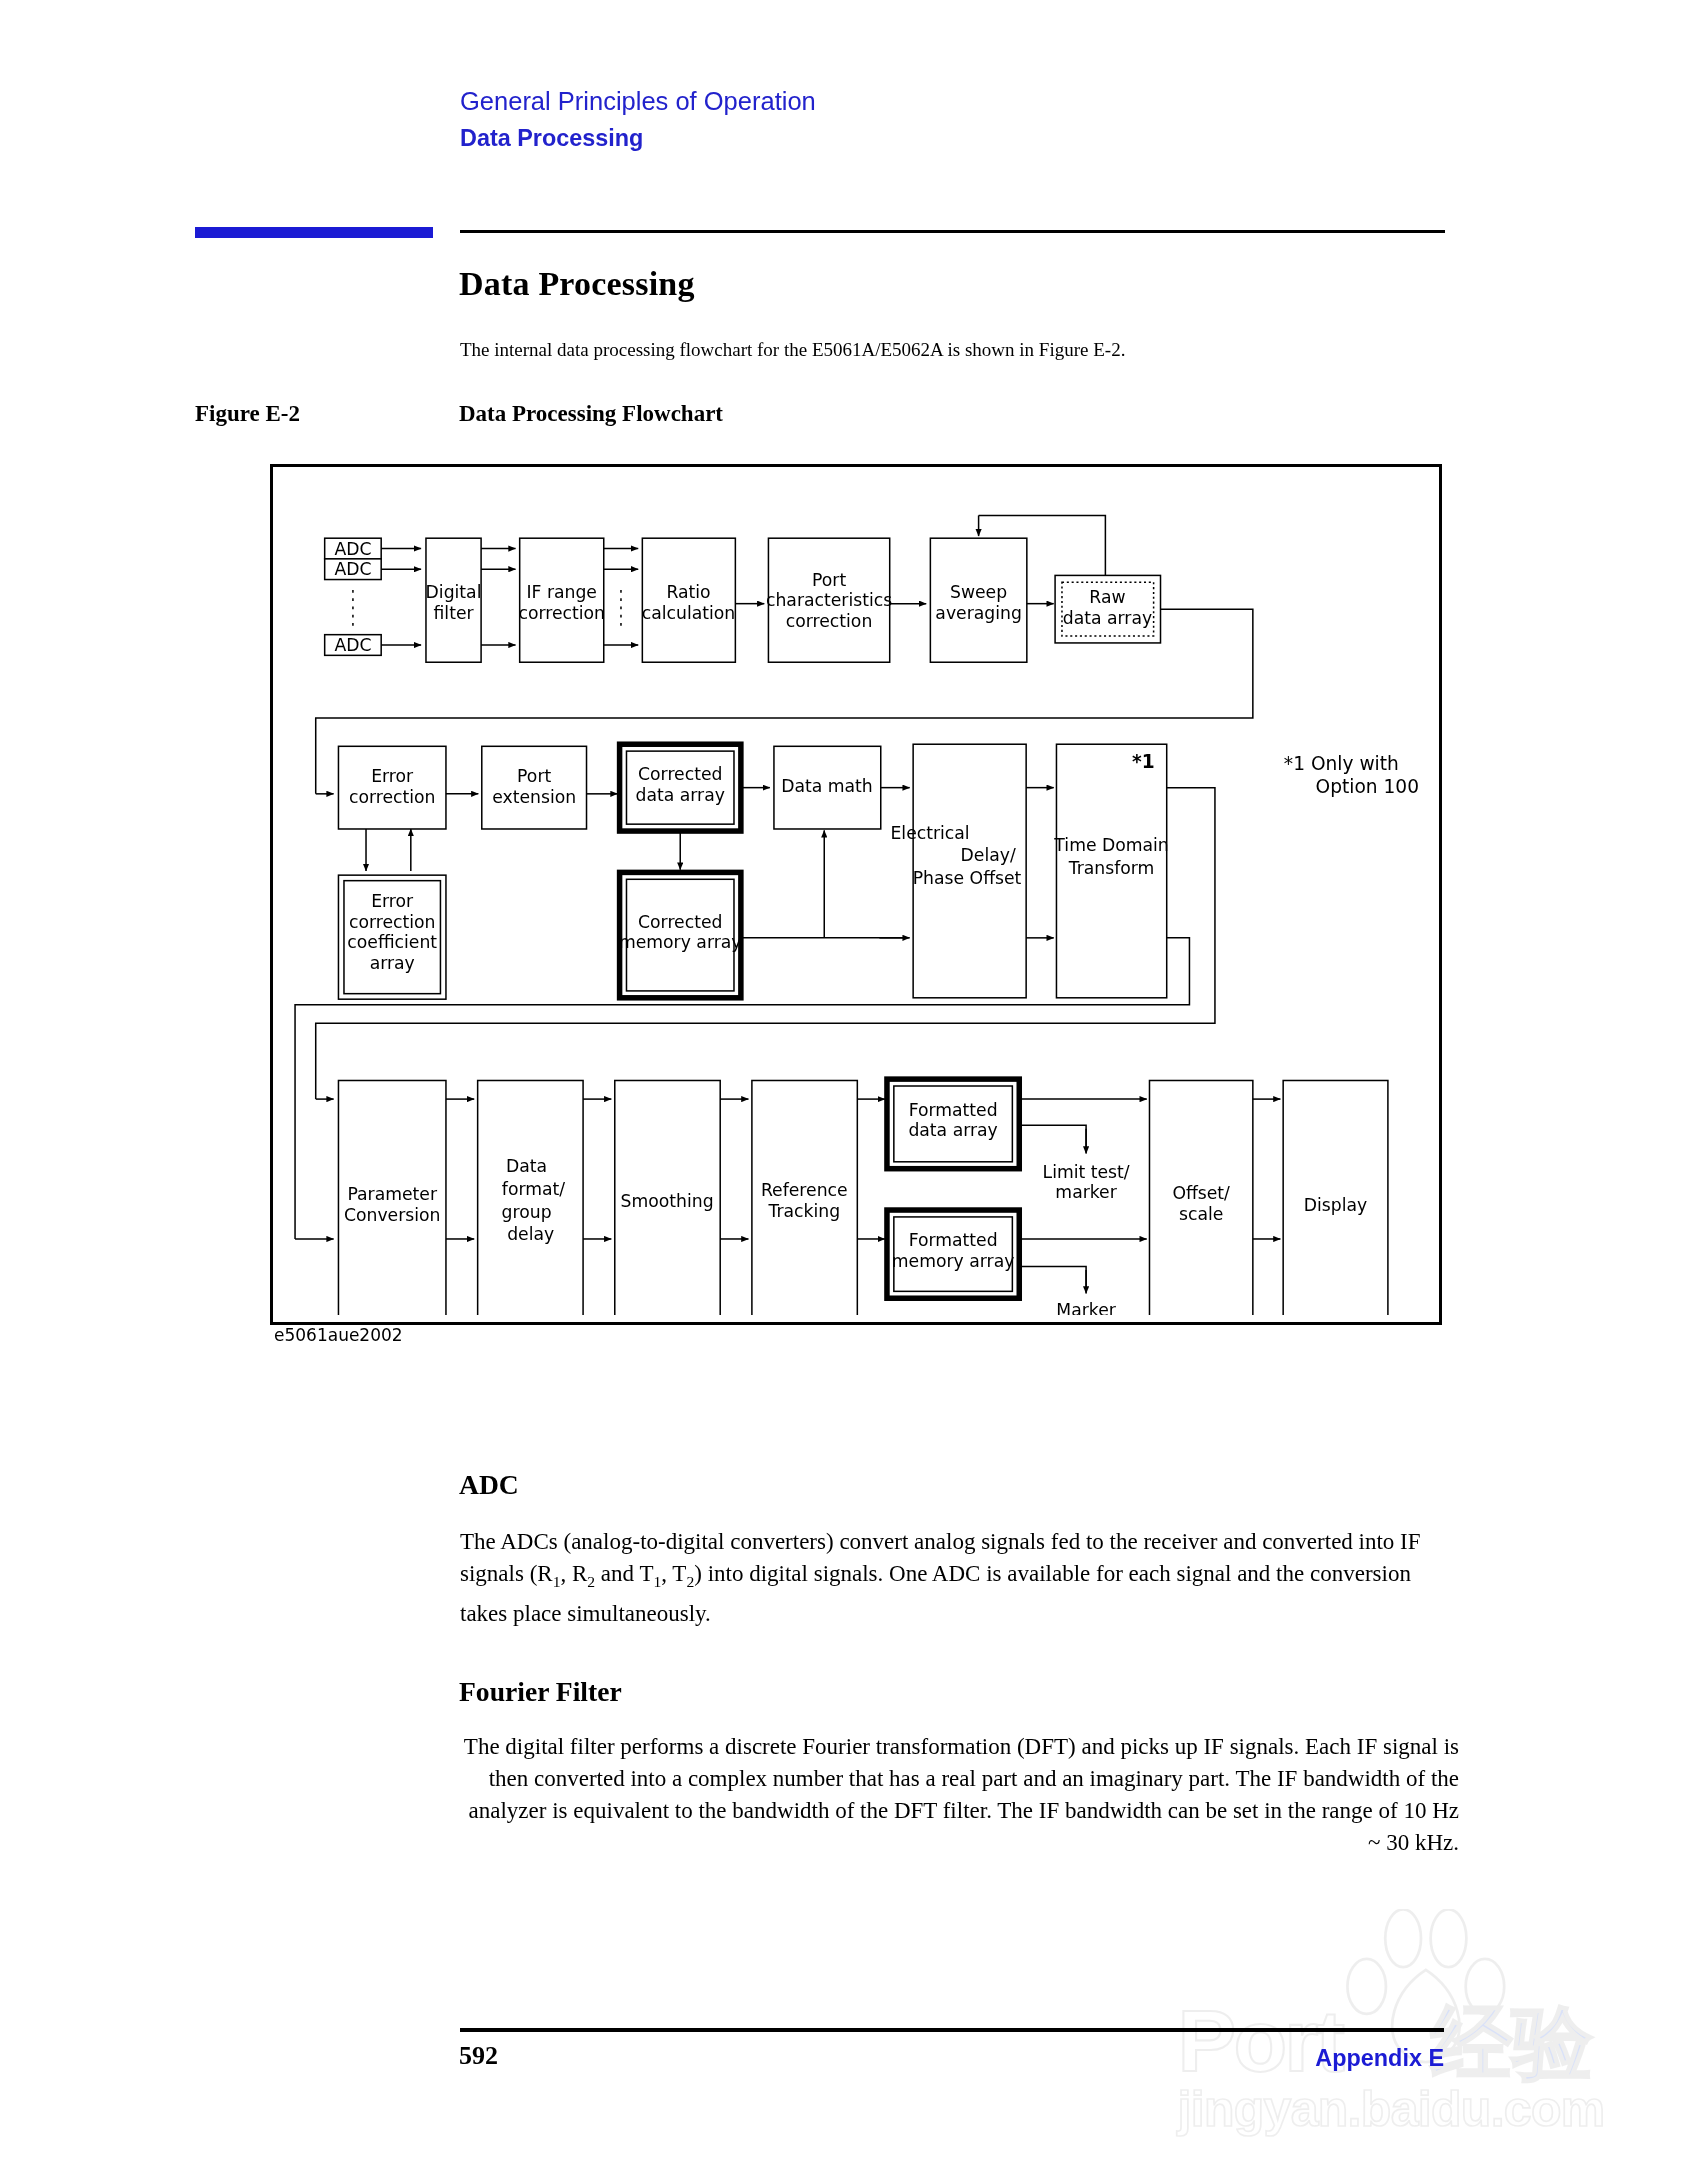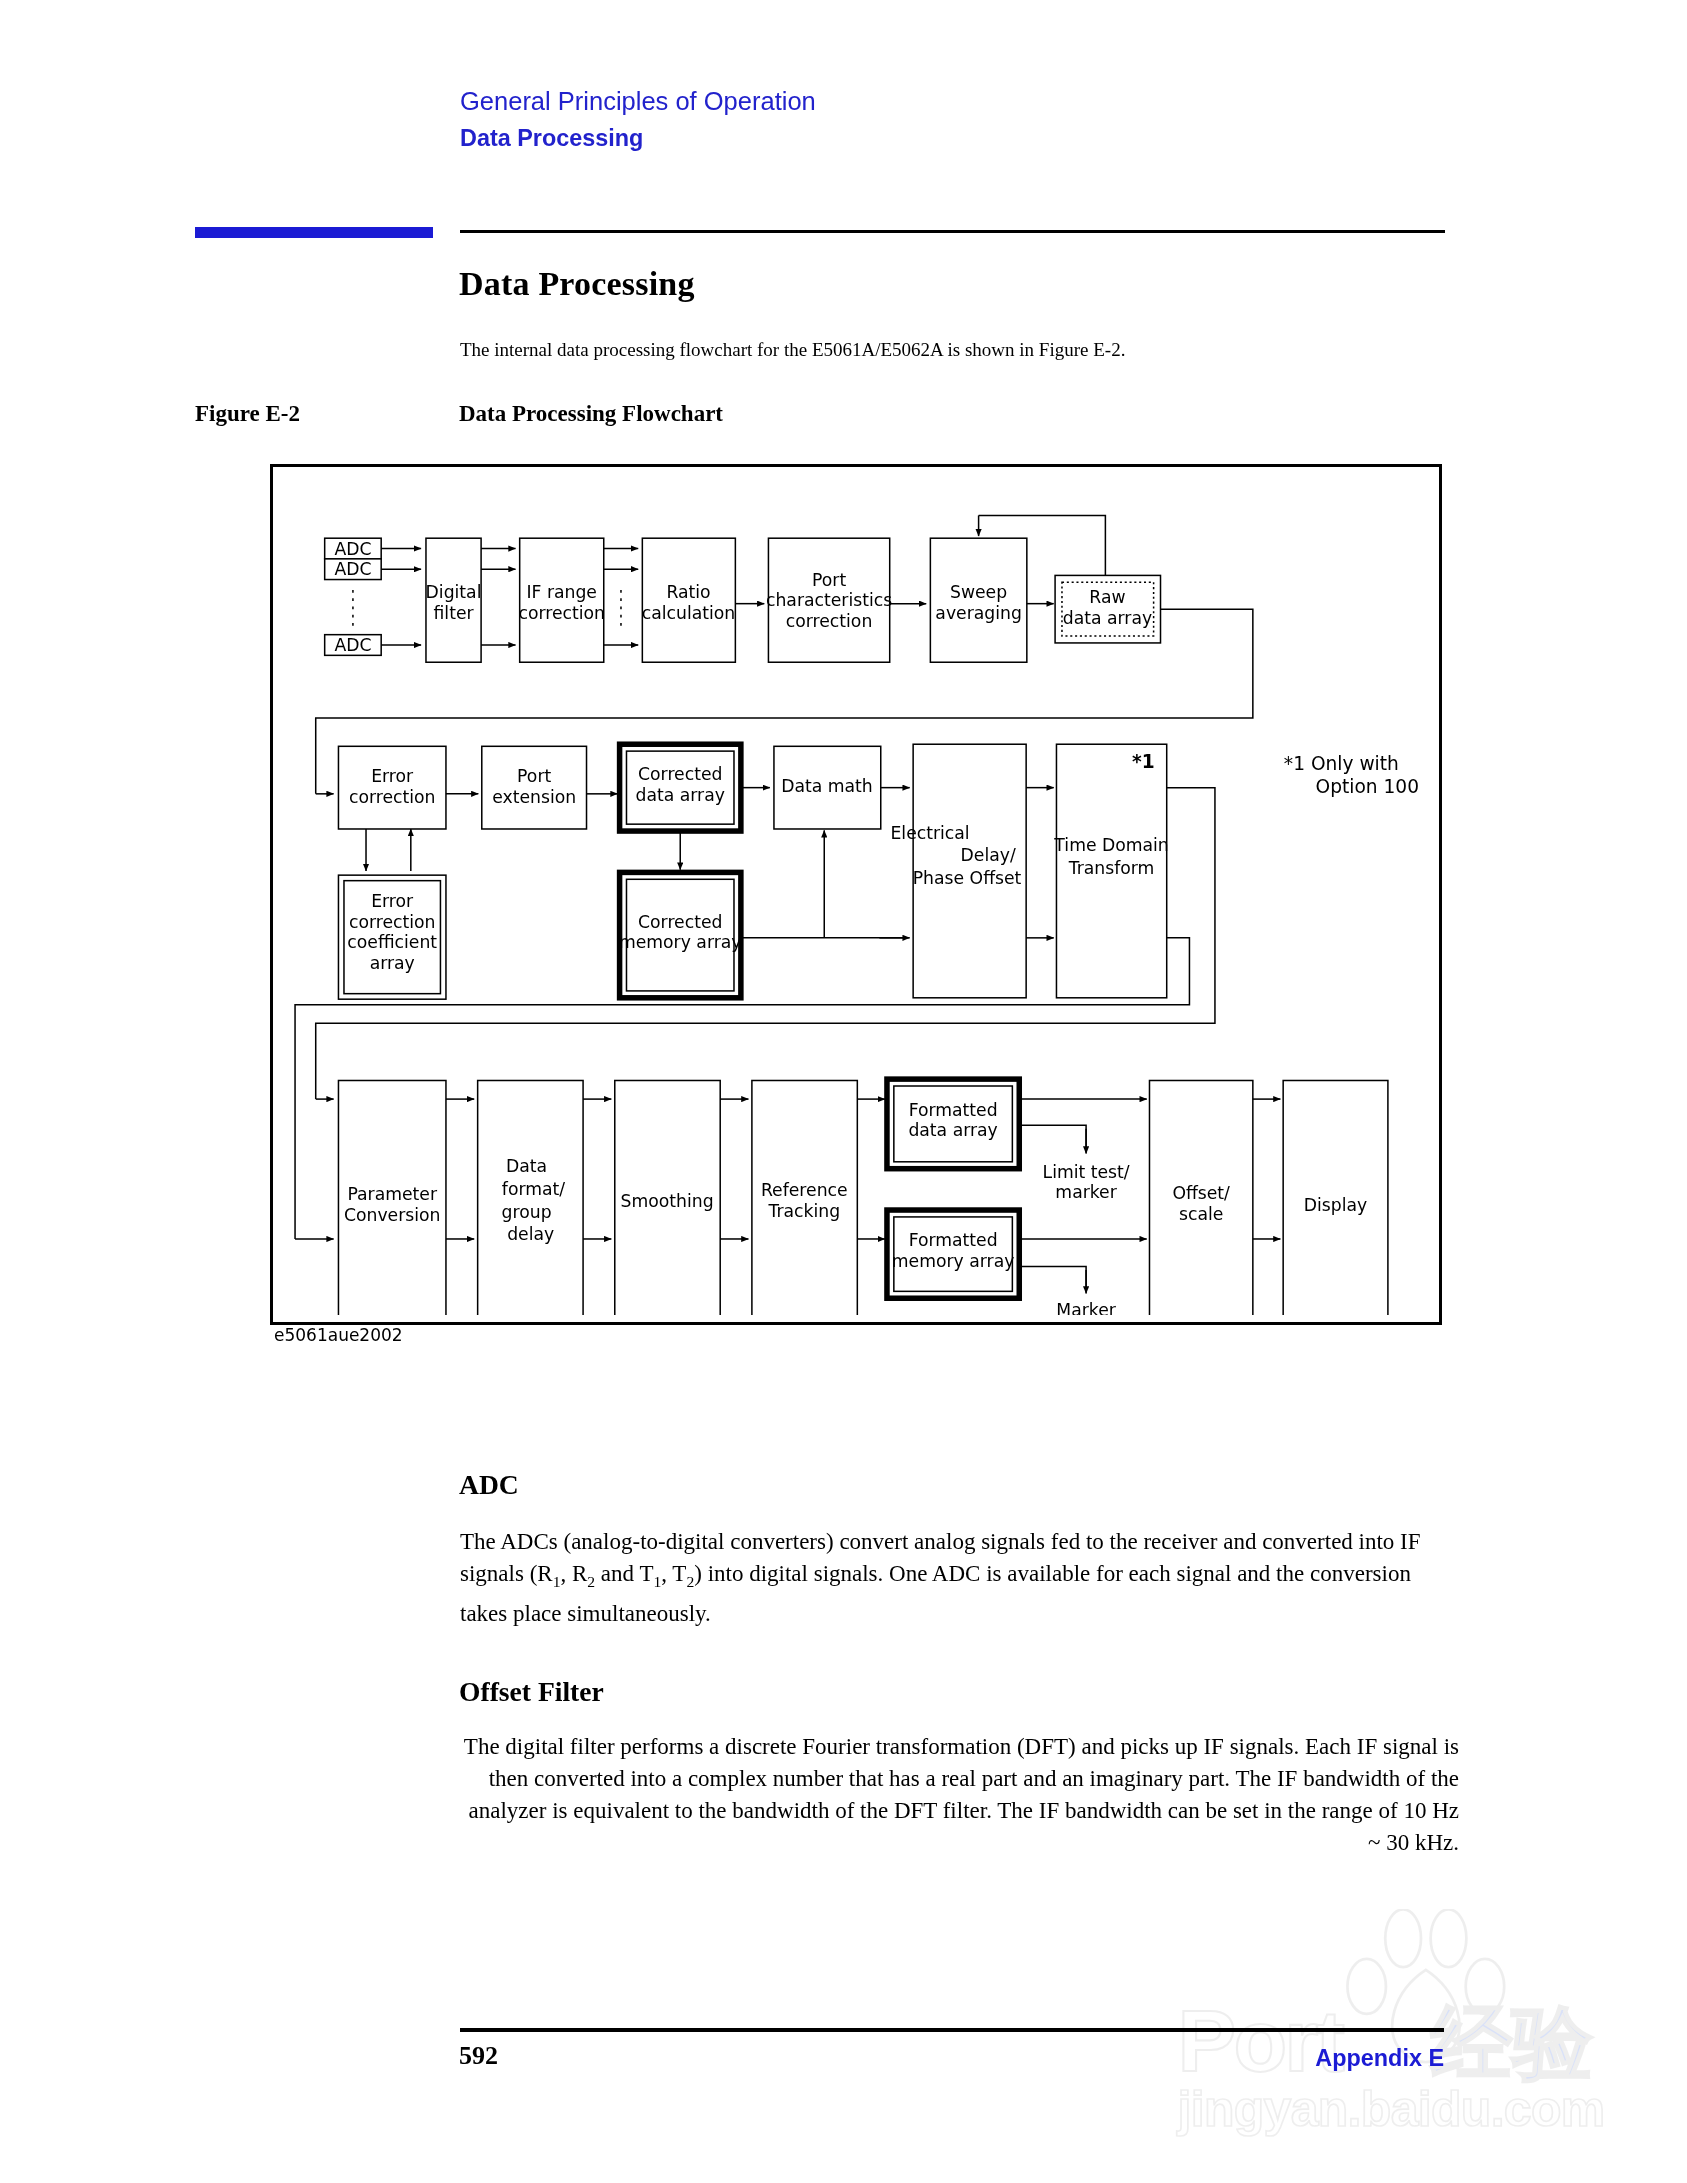--- a/index.html
+++ b/index.html
@@ -330,21 +330,21 @@
     <text x="1545" y="1406">Data</text>
     <text x="1545" y="1477">Read/write</text>
   </g>
 </svg>
 </div>
 <div class="abs" id="figure-id">e5061aue2002</div>
 
 <div class="abs sec-head" id="h-adc">ADC</div>
 <div class="abs sec-body" id="p-adc"><span>The ADCs (analog-to-digital converters) convert analog signals fed to the receiver and converted into IF signals (R</span><sub>1</sub><span>, R</span><sub>2</sub><span> and T</span><sub>1</sub><span>, T</span><sub>2</sub><span>) into digital signals. One ADC is available for each signal and the conversion takes place simultaneously.</span></div>
 
-<div class="abs sec-head" id="h-df">Offset Filter</div>
+<div class="abs sec-head" id="h-df">Fourier Filter</div>
 <div class="abs sec-body" id="p-df">The digital filter performs a discrete Fourier transformation (DFT) and picks up IF signals. Each IF signal is then converted into a complex number that has a real part and an imaginary part. The IF bandwidth of the analyzer is equivalent to the bandwidth of the DFT filter. The IF bandwidth can be set in the range of 10 Hz ~ 30 kHz.</div>
 
 <div class="abs" id="watermark">
   <svg class="wm-paw" width="165" height="159" viewBox="0 0 240 230">
     <g fill="none" stroke="#9a9a9a" stroke-width="4">
       <ellipse cx="86" cy="42" rx="26" ry="42"></ellipse>
       <ellipse cx="152" cy="42" rx="26" ry="42"></ellipse>
       <ellipse cx="33" cy="112" rx="28" ry="40"></ellipse>
       <ellipse cx="205" cy="112" rx="28" ry="40"></ellipse>
       <path d="M119,88 C70,120 58,178 82,204 C104,228 134,228 156,204 C180,178 168,120 119,88 z"></path>

